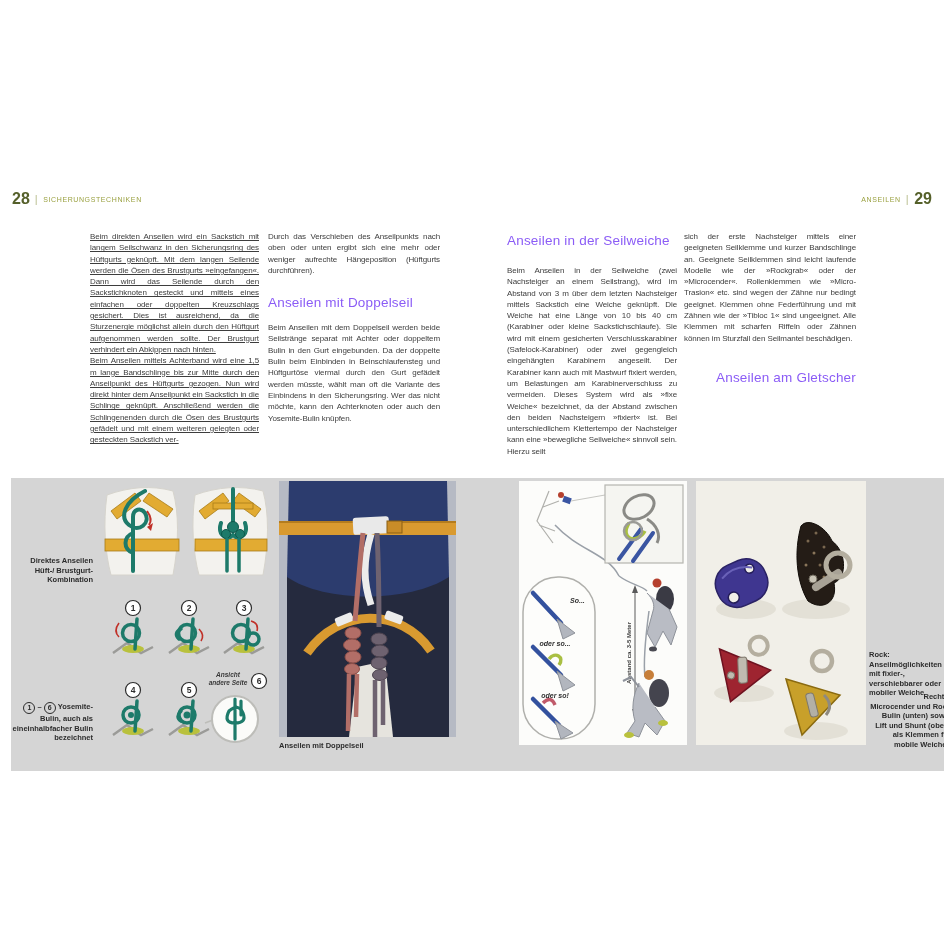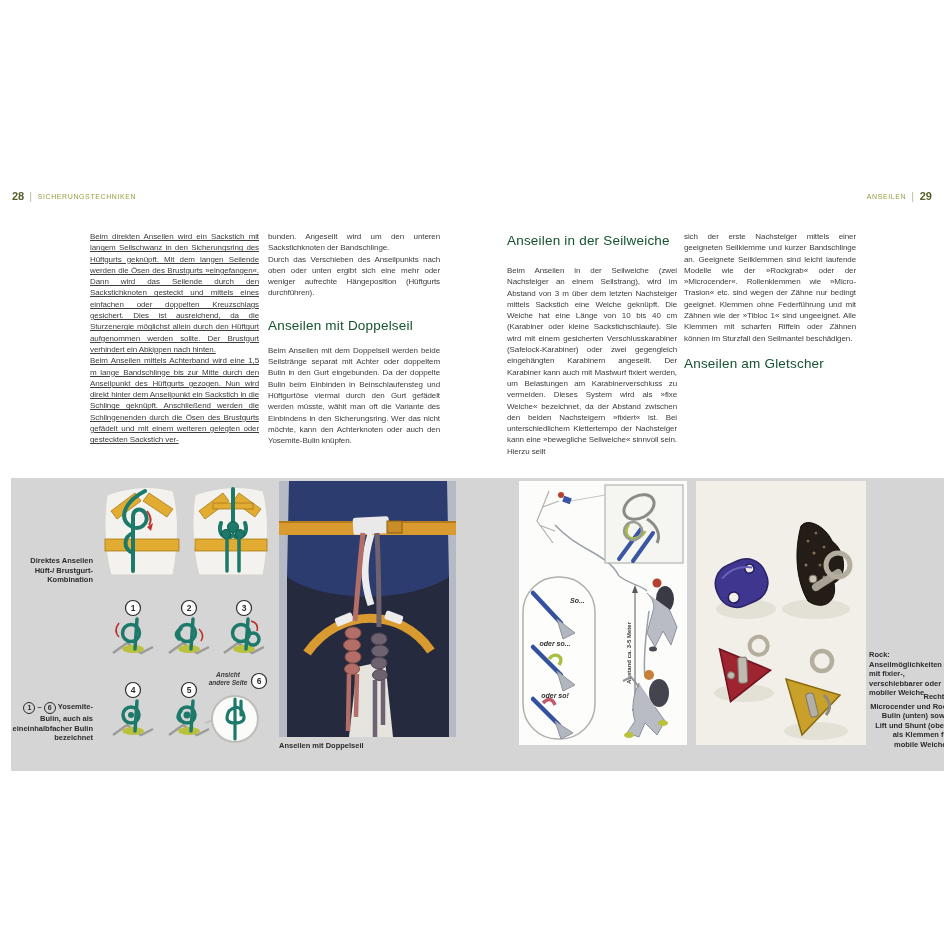--- a/index.html
+++ b/index.html
@@ -6,39 +6,39 @@
   body{
     width:944px;height:944px;background:#ffffff;
     font-family:"Liberation Sans",sans-serif;
     position:relative;overflow:hidden;
     -webkit-font-smoothing:antialiased;
   }
   .page{position:absolute;inset:0;}
 
   
   .runhead{position:absolute;top:190px;font-size:7px;letter-spacing:0.6px;color:#9aa141;}
-  .runhead .pagenum{font-size:11px;font-weight:bold;color:#55602a;letter-spacing:0;vertical-align:middle;}
+  .runhead .pagenum{font-size:16px;font-weight:bold;color:#55602a;letter-spacing:0;vertical-align:middle;}
   .runhead .sep{color:#b9bd8e;font-size:11px;margin:0 5px;vertical-align:middle;}
   .runhead .section{vertical-align:middle;}
   #runhead-left{left:12px;}
   #runhead-right{right:12px;text-align:right;}
 
   
   .col{position:absolute;top:231px;height:246px;overflow:hidden;
        font-size:8px;line-height:11.3px;color:#3d3d3d;text-align:justify;letter-spacing:-0.1px;}
   .col p{margin:0;}
   #col1{left:90px;width:169px;text-decoration:underline;}
   #col2{left:268px;width:172px;}
   #col3{left:507px;width:170px;}
   #col4{left:684px;width:172px;}
-  .subhead{font-size:13.5px;line-height:15px;color:#14532d;font-weight:400;
+  .subhead{font-size:13.5px;line-height:15px;color:#8b5cf6;font-weight:400;
            letter-spacing:0.2px;text-align:left;margin:0;}
   #col2 .subhead{margin:19px 0 12px 0;}
   #col3 .subhead{margin:2px 0 17px 0;}
-  #col4 .subhead{margin:12px 0 11px 0;}
+  #col4 .subhead{margin:26px 0 11px 0;text-align:right;}
 
   
   .figure-band{position:absolute;left:11px;top:478px;width:944px;height:293px;background:#d5d5d5;}
 
   .panel{position:absolute;}
   #knot-panel{left:90px;top:5px;width:173px;height:265px;}
   #harness-photo{left:268px;top:3px;width:177px;height:256px;}
   #illustration-panel{left:508px;top:3px;width:168px;height:264px;background:#fcfcfa;}
   #hardware-panel{left:685px;top:3px;width:170px;height:264px;background:#f1efe8;}
 
@@ -68,21 +68,20 @@
   <div class="runhead" id="runhead-right">
     <span class="section">ANSEILEN</span><span class="sep">|</span><span class="pagenum">29</span>
   </div>
 
   <div class="col" id="col1">
     <p>Beim direkten Anseilen wird ein Sackstich mit langem Seilschwanz in den Sicherungsring des Hüftgurts geknüpft. Mit dem langen Seilende werden die Ösen des Brustgurts »eingefangen«. Dann wird das Seilende durch den Sackstichknoten gesteckt und mittels eines einfachen oder doppelten Kreuzschlags gesichert. Dies ist ausreichend, da die Sturzenergie möglichst allein durch den Hüftgurt aufgenommen werden sollte. Der Brustgurt verhindert ein Abkippen nach hinten.</p>
     <p>Beim Anseilen mittels Achterband wird eine 1,5 m lange Bandschlinge bis zur Mitte durch den Anseilpunkt des Hüftgurts gezogen. Nun wird direkt hinter dem Anseilpunkt ein Sackstich in die Schlinge geknüpft. Anschließend werden die Schlingenenden durch die Ösen des Brustgurts gefädelt und mit einem weiteren gelegten oder gesteckten Sackstich ver-</p>
   </div>
 
   <div class="col" id="col2">
-    <p>bunden. Angeseilt wird um den unteren Sackstichknoten der Bandschlinge.</p>
     <p>Durch das Verschieben des Anseilpunkts nach oben oder unten ergibt sich eine mehr oder weniger aufrechte Hängeposition (Hüftgurts durchführen).</p>
     <p class="subhead">Anseilen mit Doppelseil</p>
     <p>Beim Anseilen mit dem Doppelseil werden beide Seilstränge separat mit Achter oder doppeltem Bulin in den Gurt eingebunden. Da der doppelte Bulin beim Einbinden in Beinschlaufensteg und Hüftgurtöse viermal durch den Gurt gefädelt werden müsste, wählt man oft die Variante des Einbindens in den Sicherungsring. Wer das nicht möchte, kann den Achterknoten oder auch den Yosemite-Bulin knüpfen.</p>
   </div>
 
   <div class="col" id="col3">
     <p class="subhead">Anseilen in der Seilweiche</p>
     <p>Beim Anseilen in der Seilweiche (zwei Nachsteiger an einem Seilstrang), wird im Abstand von 3 m über dem letzten Nachsteiger mittels Sackstich eine Weiche geknüpft. Die Weiche hat eine Länge von 10 bis 40 cm (Karabiner oder kleine Sackstichschlaufe). Sie wird mit einem gesicherten Verschlusskarabiner (Safelock-Karabiner) oder zwei gegengleich eingehängten Karabinern angeseilt. Der Karabiner kann auch mit Mastwurf fixiert werden, um Belastungen am Karabinerverschluss zu vermeiden. Dieses System wird als »fixe Weiche« bezeichnet, da der Abstand zwischen den beiden Nachsteigern »fixiert« ist. Bei unterschiedlichem Klettertempo der Nachsteiger kann eine »bewegliche Seilweiche« sinnvoll sein. Hierzu seilt</p>
   </div>
 

